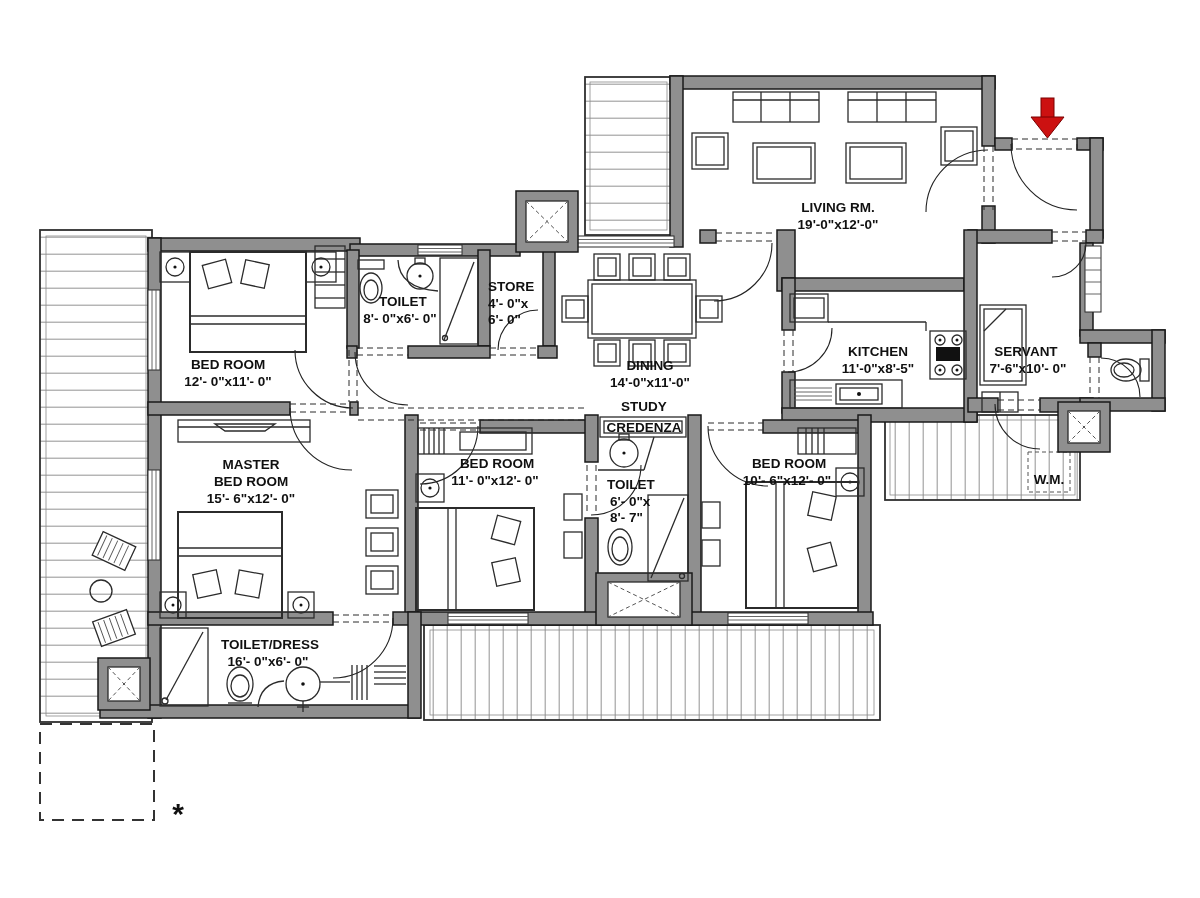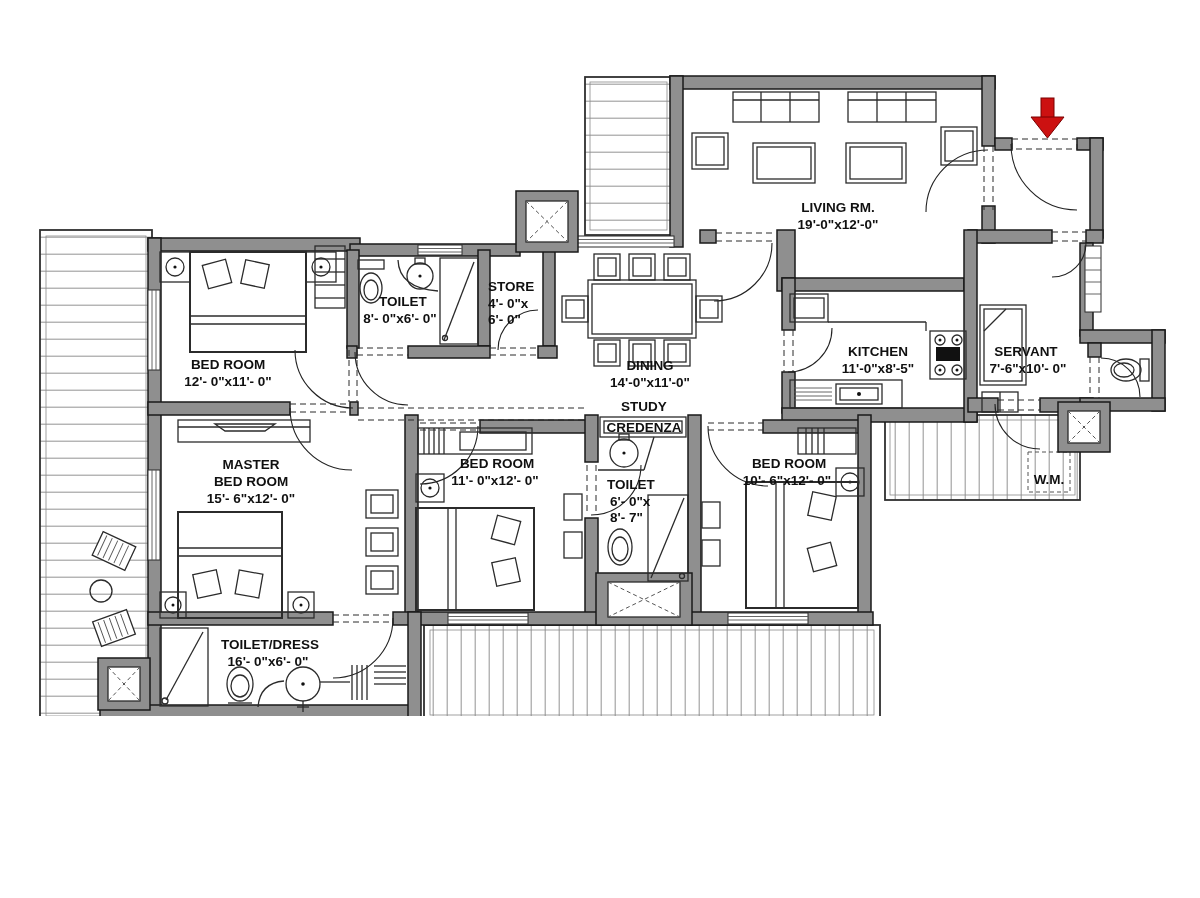--- a/index.html
+++ b/index.html
@@ -1,16 +1,16 @@
 <!DOCTYPE html>
 <html style="--bg: #ffffff; --wall: #8f8f8f; --line: #1a1a1a; --plank: #9c9c9c; --arrow: #cc1111;"><head>
 <meta charset="utf-8">
 <style>
   html,body{margin:0;padding:0;background:#fff}
-  .stage{width:1200px;height:716px;position:relative;background:var(--bg,#fff);font-family:"Liberation Sans",sans-serif}
+  .stage{width:1200px;height:898px;position:relative;background:var(--bg,#fff);font-family:"Liberation Sans",sans-serif}
   svg{display:block}
   .w{fill:var(--wall,#8f8f8f);stroke:#1a1a1a;stroke-width:1.5}
   .bal{stroke:#2f2f2f;stroke-width:1.8;fill:url(#hp)}
   .balv{stroke:#2f2f2f;stroke-width:1.8;fill:url(#vp)}
   .balin{fill:none;stroke:#8a8a8a;stroke-width:.8}
   .f{fill:#fff;stroke:#2b2b2b;stroke-width:1.3}
   .fn{fill:none;stroke:#2b2b2b;stroke-width:1.3}
   .ft{fill:none;stroke:#2b2b2b;stroke-width:2}
   .thin{fill:none;stroke:#555;stroke-width:.9}
   .dash{fill:none;stroke:#2b2b2b;stroke-width:1;stroke-dasharray:6 4}

